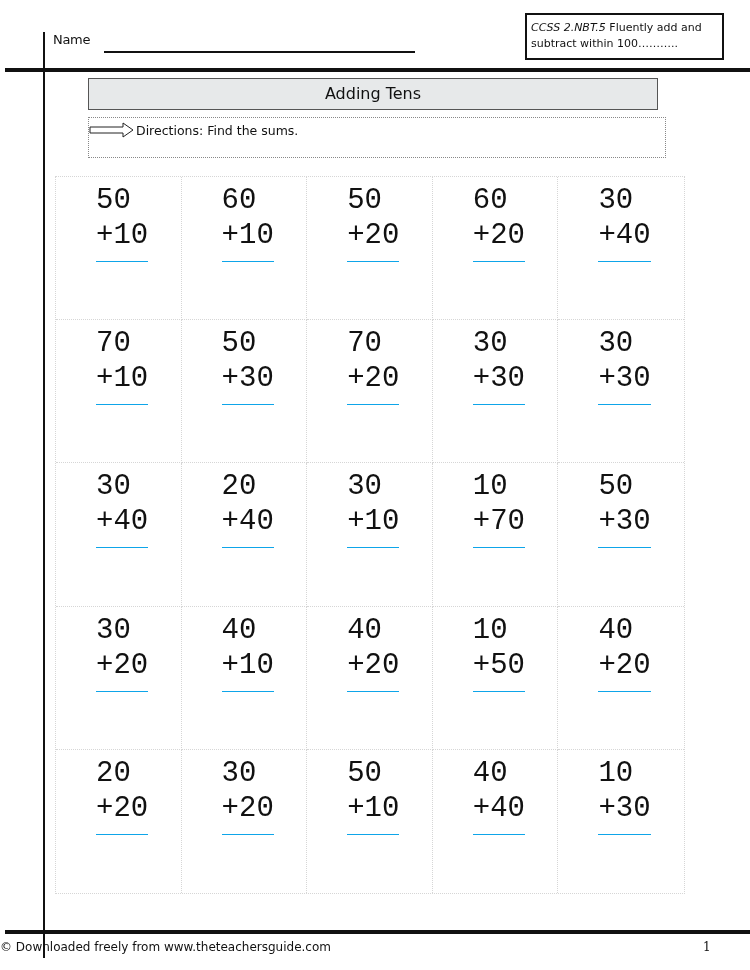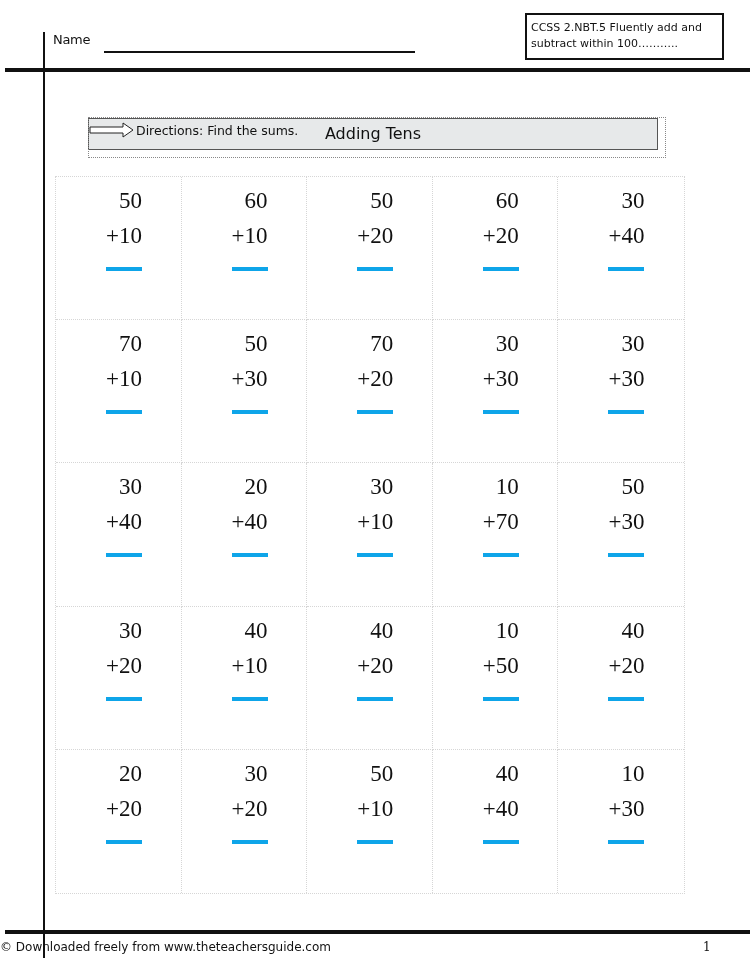--- a/index.html
+++ b/index.html
@@ -6,37 +6,37 @@
   body { width: 750px; height: 970px; position: relative; overflow: hidden;
          font-family: "DejaVu Sans", sans-serif; color: #111; }
   .abs { position: absolute; }
   .vline { left: 43px; top: 32px; width: 2px; height: 926px; background: #111; }
   .hline-top { left: 5px; top: 68px; width: 745px; height: 4px; background: #111; }
   .hline-bottom { left: 5px; top: 930px; width: 745px; height: 4px; background: #111; }
   .name-label { left: 53px; top: 32px; font-size: 13px; letter-spacing: -0.3px; }
   .name-line { left: 104px; top: 51px; width: 311px; height: 2px; background: #111; }
   .standard-box { left: 525px; top: 13px; width: 199px; height: 47px; border: 2px solid #111;
                   box-sizing: border-box; padding: 5px 4px 0 4px; font-size: 11px; line-height: 16px; }
-  .standard-box .cc { }
+  .standard-box .cc { font-style: italic; }
   .title-box { left: 88px; top: 78px; width: 570px; height: 32px; background: #e7e9ea;
                border: 1.5px solid #555; box-sizing: border-box; text-align: center;
-               font-size: 16px; line-height: 29px; margin-top: 40px; }
+               font-size: 16px; line-height: 29px; }
   .dir-box { left: 88px; top: 117px; width: 578px; height: 41px;
              border: 1px dotted #888; box-sizing: border-box; }
   .dir-arrow { left: 0px; top: 4px; width: 46px; height: 16px; }
   .dir-text { left: 47px; top: 5px; font-size: 12.5px; }
   .grid { left: 55px; top: 176px; width: 630px; height: 718px;
           display: grid; grid-template-columns: repeat(5, 1fr); grid-template-rows: repeat(5, 1fr);
           border: 1px dotted #d6d6d6; box-sizing: border-box; }
   .cell { border-right: 1px dotted #d6d6d6; border-bottom: 1px dotted #d6d6d6; position: relative; }
   .cell:nth-child(5n) { border-right: none; }
   .cell:nth-last-child(-n+5) { border-bottom: none; }
-  .prob { position: absolute; left: 40px; top: 6px; width: 46px; text-align: right;
-          font-size: 23px; line-height: 35px; font-family: Liberation Serif, serif; }
-  .prob .addend { display: inline-block; border-bottom: 4px solid #0ea5e9; line-height: 30px; padding-bottom: 16px; }
+  .prob { position: absolute; left: 40px; top: 6px; width: 46px; 
+          font-size: 29px; line-height: 35px; font-family: Liberation Mono, monospace; }
+  .prob .addend { display: inline-block; border-bottom: 1px solid #0ea5e9; line-height: 30px; padding-bottom: 10px; }
   .footer-text { left: 0; top: 940px; width: 750px; text-align: left; font-size: 12px; }
   .page-num { left: 703px; top: 940px; font-size: 12px; font-family: "DejaVu Serif", serif; }
 </style>
 </head>
 <body>
 
 <div class="abs vline"></div>
 <div class="abs hline-top"></div>
 <div class="abs hline-bottom"></div>
 

